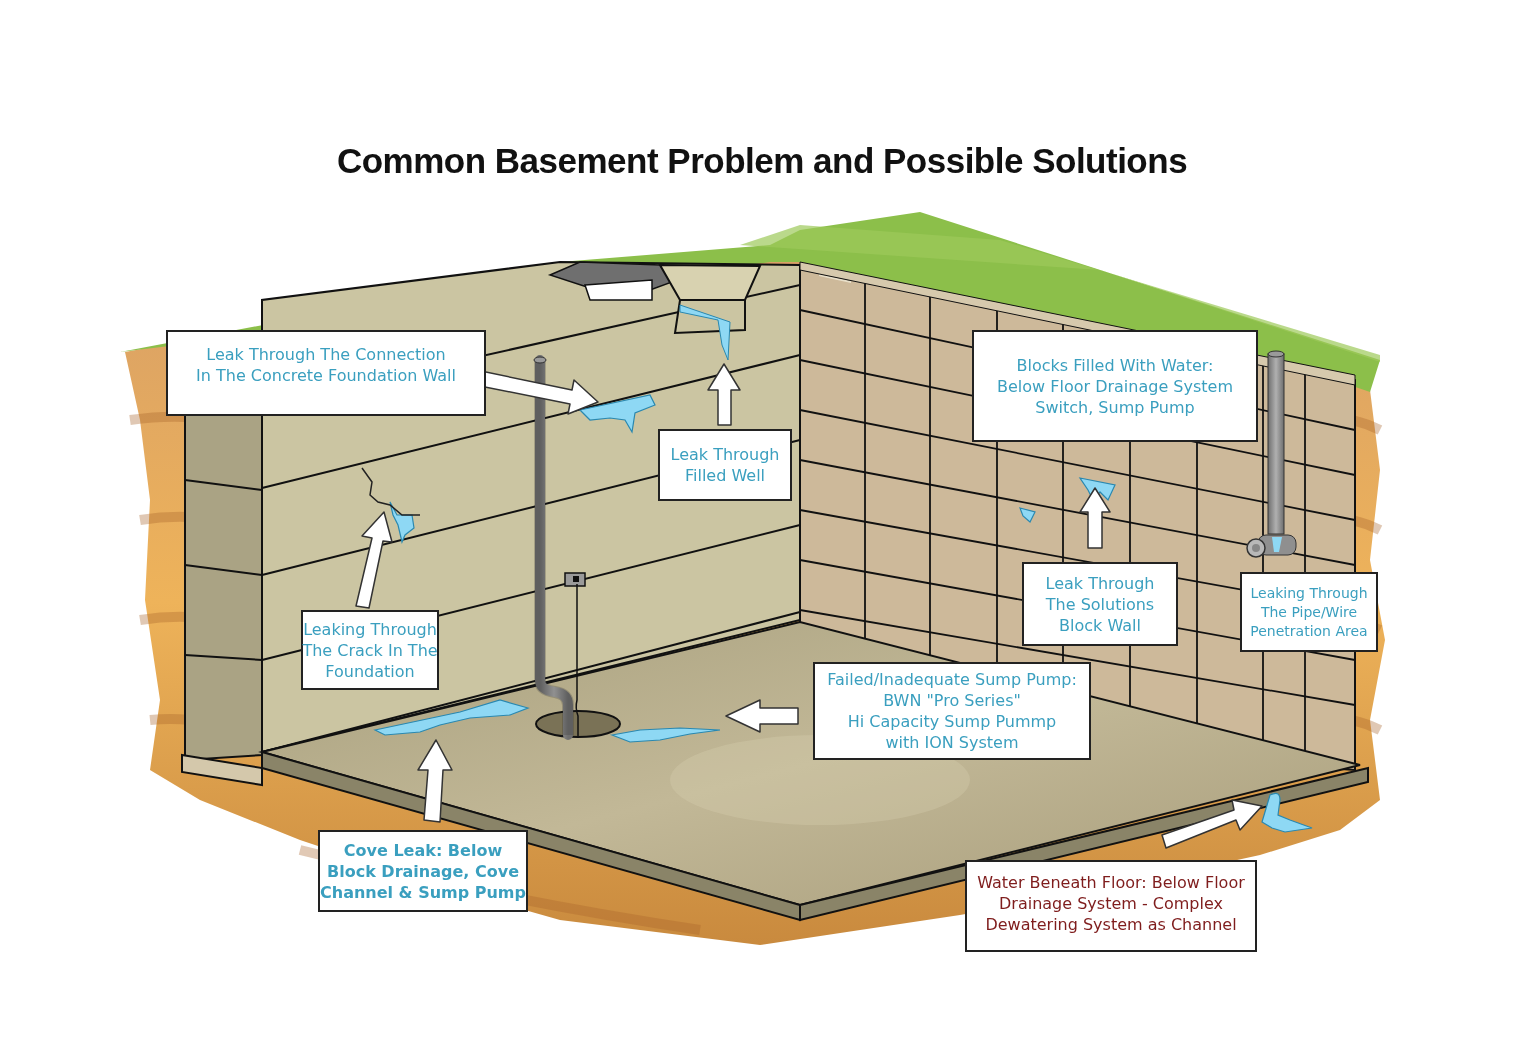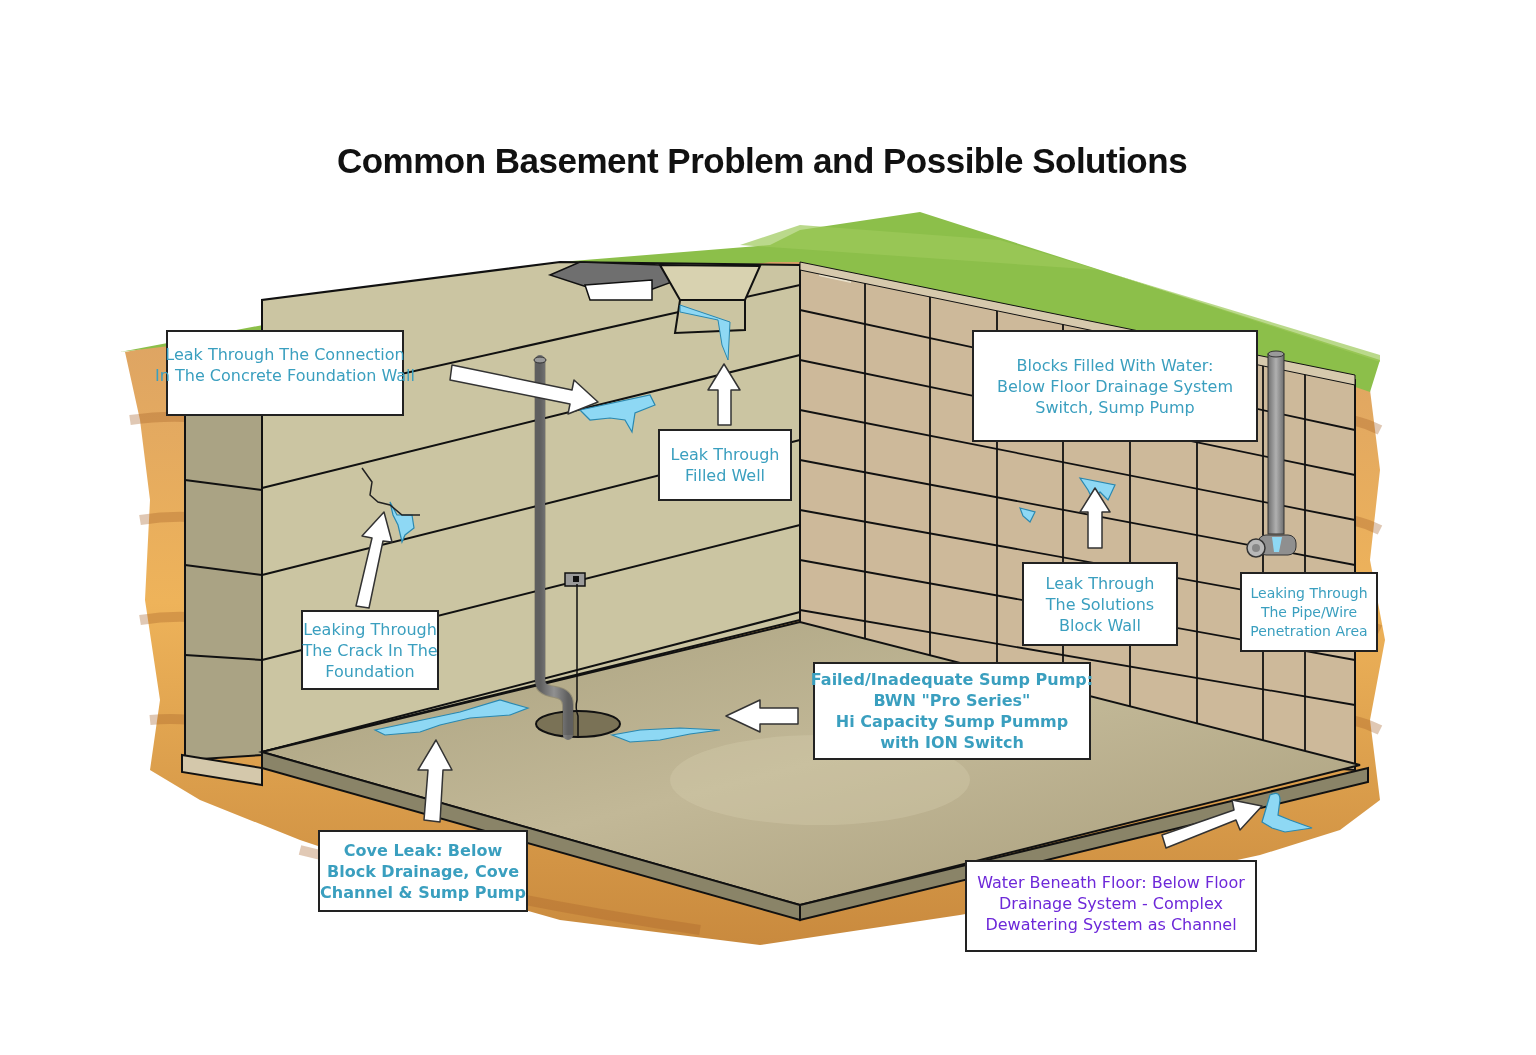--- a/index.html
+++ b/index.html
@@ -125,21 +125,21 @@
     <path d="M452 365 L572 390 L574 380 L598 402 L568 414 L570 404 L450 380 Z"></path>
     <path d="M718 425 L718 390 L708 390 L724 364 L740 390 L731 390 L731 425 Z"></path>
     <path d="M356 606 L372 538 L362 536 L384 512 L392 542 L383 541 L369 608 Z"></path>
     <path d="M1088 548 L1088 512 L1080 512 L1095 488 L1110 512 L1102 512 L1102 548 Z"></path>
     <path d="M798 708 L760 708 L760 700 L726 716 L760 732 L760 724 L798 724 Z"></path>
     <path d="M424 820 L428 770 L418 770 L436 740 L452 770 L443 770 L440 822 Z"></path>
     <path d="M1166 848 L1236 820 L1240 830 L1262 806 L1232 800 L1234 810 L1162 835 Z"></path>
   </g>
 </svg>
 
-<div class="label" style="left: 166px; top: 330px; width: 238px; height: 86px; justify-content: flex-start; padding-top: 12px; color: rgb(58, 159, 191);">
+<div class="label" style="left: 166px; top: 330px; width: 320px; height: 86px; justify-content: flex-start; padding-top: 12px; color: rgb(58, 159, 191);">
   <span>Leak Through The Connection</span>
   <span>In The Concrete Foundation Wall</span>
 </div>
 <div class="label" style="left: 658px; top: 429px; width: 134px; height: 72px; color: rgb(58, 159, 191);">
   <span>Leak Through</span>
   <span>Filled Well</span>
 </div>
 <div class="label" style="left: 972px; top: 330px; width: 286px; height: 112px; color: rgb(58, 159, 191);">
   <span>Blocks Filled With Water:</span>
   <span>Below Floor Drainage System</span>
@@ -153,28 +153,28 @@
 <div class="label" style="left: 1022px; top: 562px; width: 156px; height: 84px; color: rgb(58, 159, 191);">
   <span>Leak Through</span>
   <span>The Solutions</span>
   <span>Block Wall</span>
 </div>
 <div class="label" style="left: 1240px; top: 572px; width: 138px; height: 80px; font-size: 14px; line-height: 19px; color: rgb(58, 159, 191);">
   <span>Leaking Through</span>
   <span>The Pipe/Wire</span>
   <span>Penetration Area</span>
 </div>
-<div class="label" style="left: 813px; top: 662px; width: 278px; height: 98px; color: rgb(58, 159, 191); font-weight: bold;">
+<div class="label" style="left: 813px; top: 662px; width: 278px; height: 98px; color: rgb(58, 159, 191);">
   <span>Failed/Inadequate Sump Pump:</span>
   <span>BWN "Pro Series"</span>
   <span>Hi Capacity Sump Pummp</span>
-  <span>with ION Switch</span>
+  <span>with ION System</span>
 </div>
 <div class="label" style="left: 318px; top: 830px; width: 210px; height: 82px; color: rgb(58, 159, 191); font-weight: bold;">
   <span>Cove Leak: Below</span>
   <span>Block Drainage, Cove</span>
   <span>Channel &amp; Sump Pump</span>
 </div>
-<div class="label" style="left: 965px; top: 860px; width: 292px; height: 92px; justify-content: flex-start; padding-top: 10px; color: #6d28d9;">
+<div class="label" style="left: 965px; top: 860px; width: 292px; height: 92px; justify-content: flex-start; padding-top: 10px; color: #7f1d1d;">
   <span>Water Beneath Floor: Below Floor</span>
   <span>Drainage System - Complex</span>
   <span>Dewatering System as Channel</span>
 </div>
 
 </body></html>

